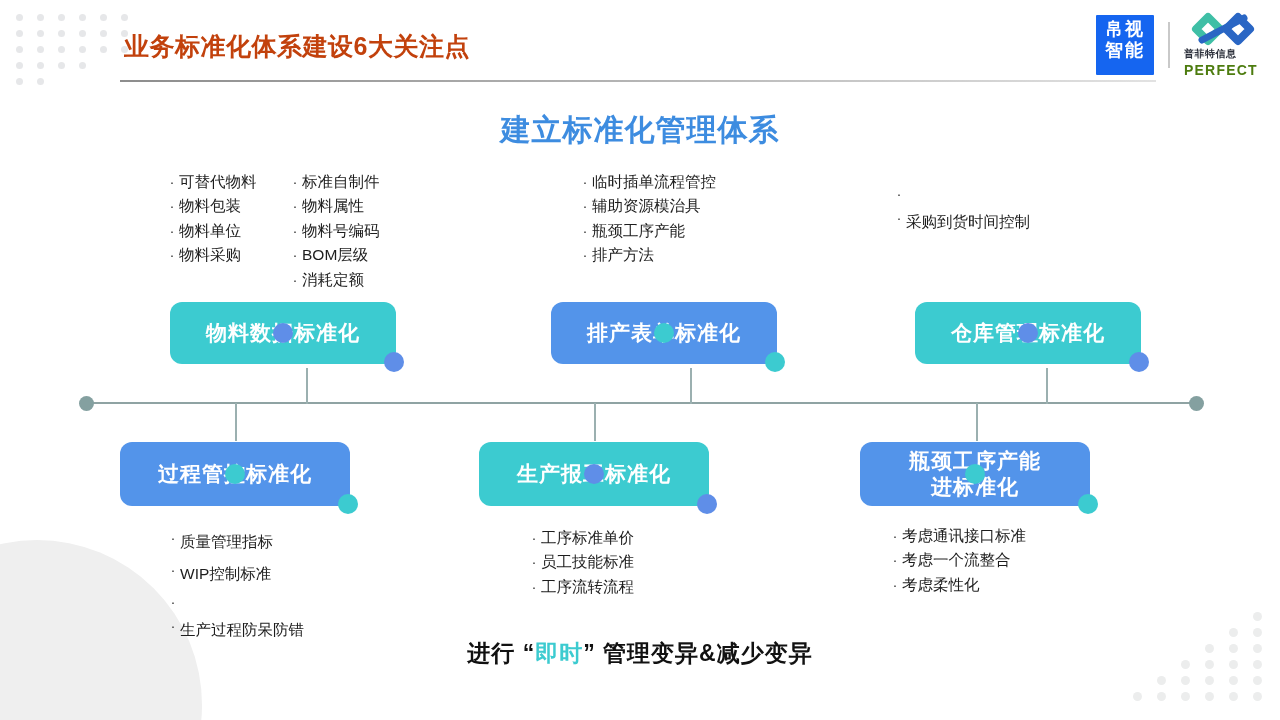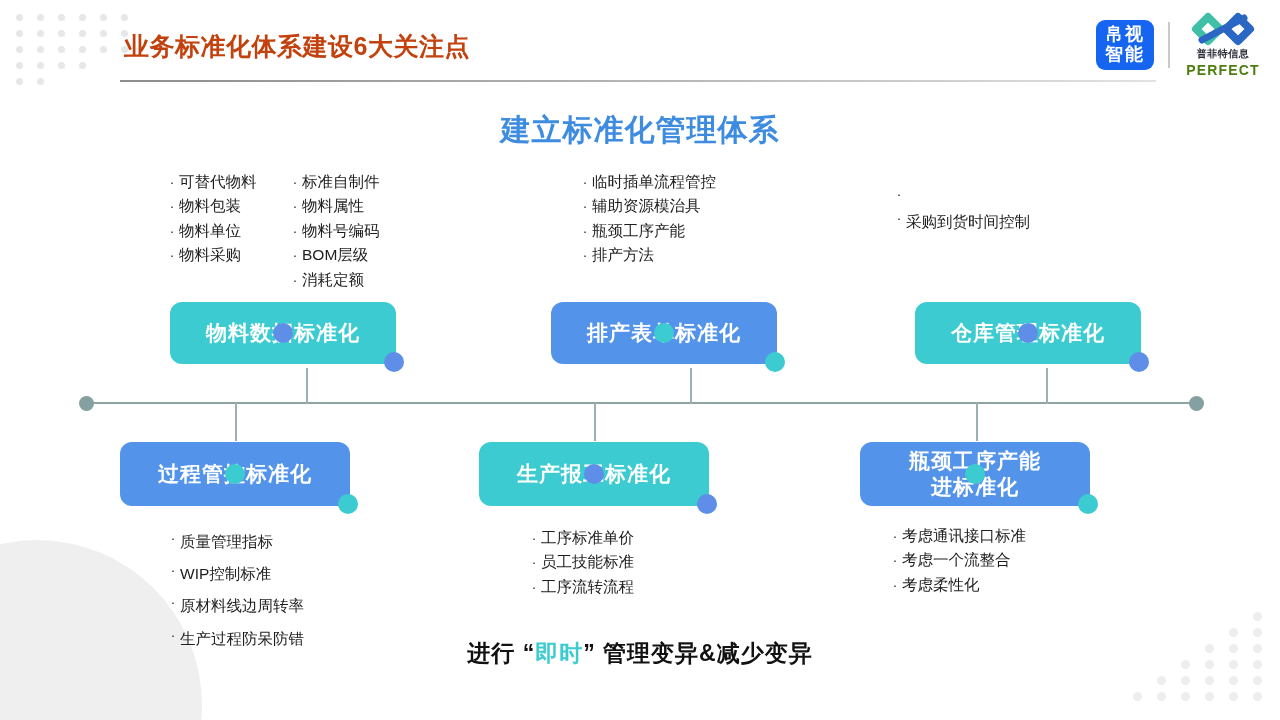--- a/index.html
+++ b/index.html
@@ -31,26 +31,26 @@
   .page-title {
     position:absolute; left:124px; top:30px;
     font-size:25px; font-weight:700; color:#c2410c; letter-spacing:.5px;
   }
   .header-rule {
     position:absolute; left:120px; top:80px; width:1036px; height:2px;
     background:linear-gradient(to right,#8d8d8d 0%,#b9b9b9 55%,#e2e2e2 100%);
   }
   .brand { position:absolute; right:18px; top:12px; display:flex; align-items:center; gap:14px; }
   .brand-badge {
-    background:#1565f0; color:#fff; border-radius:9px;
-    padding:4px 9px 6px; text-align:center;
+    background:#1565f0; color:#fff; border-radius:1px;
+    padding:4px 9px 15px; text-align:center;
     font-size:18px; font-weight:700; line-height:1.12; letter-spacing:2px;
   }
   .brand-divider { width:2px; height:46px; background:#c9c9c9; }
-  .brand-logo { display:flex; flex-direction:column; align-items:center; gap:1px; }
+  .brand-logo { display:flex; flex-direction:column; align-items:flex-start; gap:1px; }
   .brand-cn { font-size:10px; font-weight:700; color:#2b2f3a; letter-spacing:.5px; }
   .brand-en { font-size:14px; font-weight:700; color:#4d7c0f; letter-spacing:1.2px; }
 
   
   .main-heading {
     position:absolute; left:0; right:0; top:110px; text-align:center;
     font-size:30px; font-weight:700; color:#3d8ce0; letter-spacing:1px;
   }
 
   
@@ -258,21 +258,20 @@
       <li>
         <span class="bdot">·</span>
         <span>质量管理指标</span>
       </li>
       <li>
         <span class="bdot">·</span>
         <span>WIP控制标准</span>
       </li>
       <li>
         <span class="bdot">·</span>
-        <span>原材料线边周转率</span>
       </li>
       <li>
         <span class="bdot">·</span>
         <span>生产过程防呆防错</span>
       </li>
     </ul>
   <ul class="bullets list-rep">
       <li>
         <span class="bdot">·</span>
         <span>工序标准单价</span>

